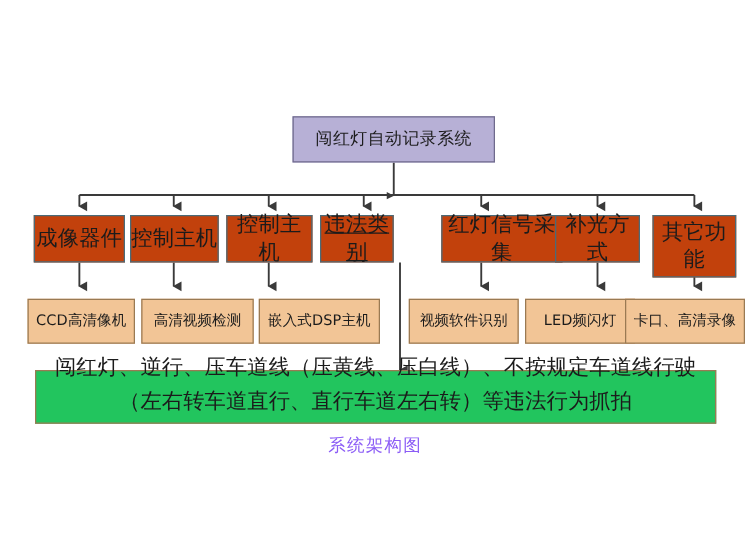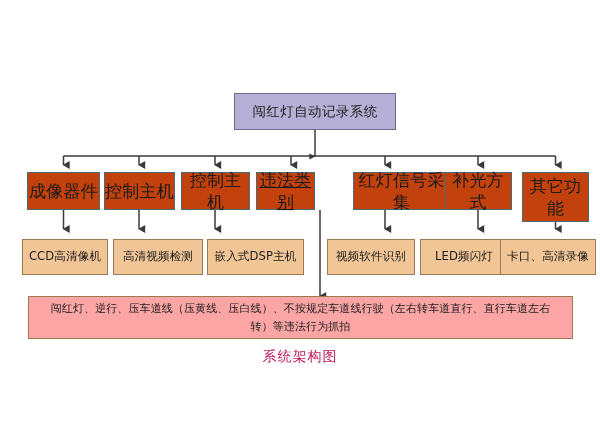--- a/index.html
+++ b/index.html
@@ -50,33 +50,34 @@
     font-size: 17px;
     letter-spacing: 0.2px;
   }
   .node-l2 {
     background: #f2c596;
     border: 1.4px solid #9a7a53;
     font-size: 11.6px;
     letter-spacing: 0.1px;
   }
   .node-summary {
-    background: #fca5a5;
+    background: #22c55e;
     border: 1.4px solid #9a7a53;
-    font-size: 11px;
+    font-size: 17px;
     padding: 4px 14px;
     line-height: 1.55;
     letter-spacing: 0.1px;
+    align-items: flex-end;
   }
   .caption {
     position: absolute;
     width: 600px;
     text-align: center;
     font-size: 14px;
-    color: #be185d;
+    color: #8b5cf6;
     letter-spacing: 1px;
   }
 </style>
 </head>
 <body>
 
 <div id="diagram-root">
 
   <svg id="connector-layer" width="600" height="440" viewBox="0 0 600 440" xmlns="http://www.w3.org/2000/svg">
     <defs>

